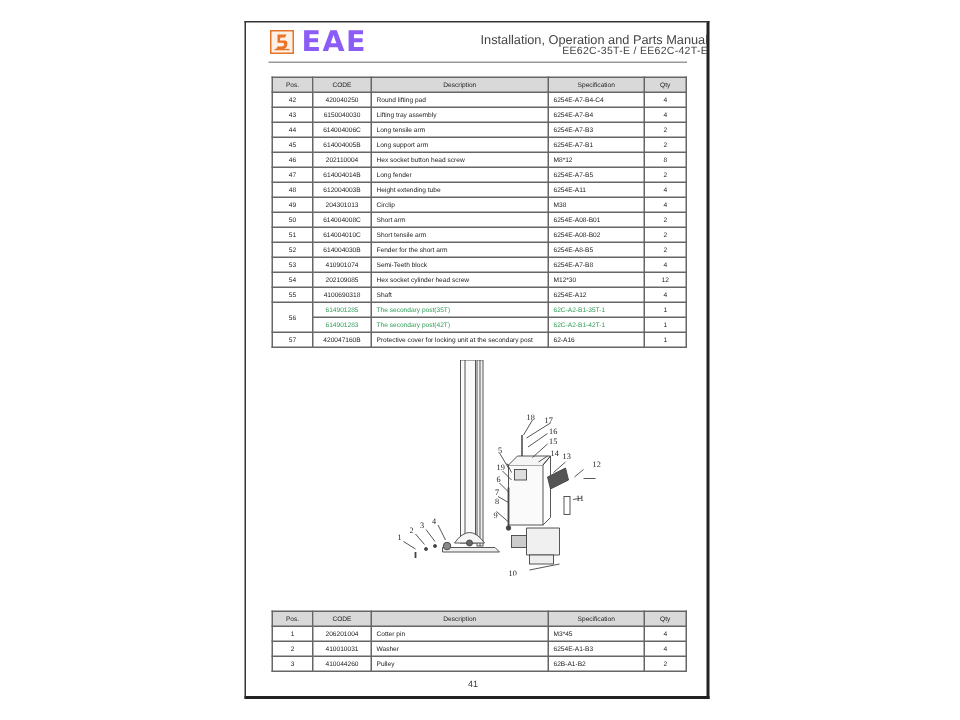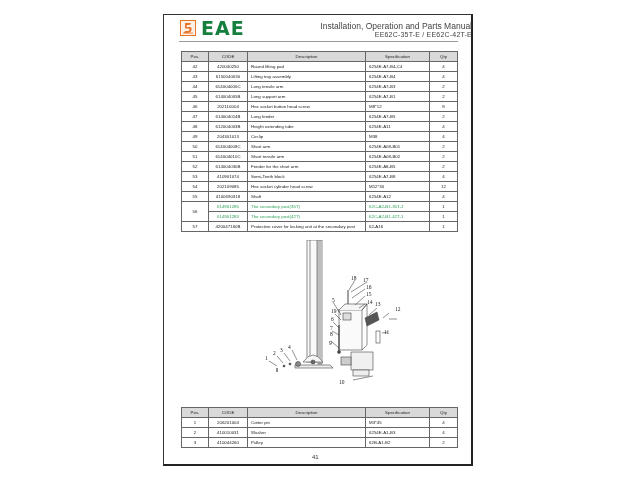--- a/index.html
+++ b/index.html
@@ -13,21 +13,21 @@
       border-right: 2px solid #222; border-bottom: 2px solid #222;
       box-sizing: border-box; background: #fff;
     }
     .logo {
       position: absolute; left: 180px; top: 20px; width: 16px; height: 16px;
       border: 1px solid #e8742a; background: #fdf0e6; box-sizing: border-box;
       display: flex; align-items: center; justify-content: center;
     }
     .brand {
       position: absolute; left: 201px; top: 17px; font-family: "DejaVu Sans", sans-serif;
-      font-weight: bold; font-size: 19px; color: #15803d; letter-spacing: 1px;
+      font-weight: bold; font-size: 19px; color: #8b5cf6; letter-spacing: 1px;
     }
     .manual-title {
       position: absolute; right: 168px; top: 21px; font-size: 8.5px; color: #444; 
       white-space: nowrap;
     }
     .manual-models {
       position: absolute; right: 168px; top: 31px; font-size: 7px; color: #444; text-align: right;
       white-space: nowrap; letter-spacing: 0.2px;
     }
     .header-rule {

